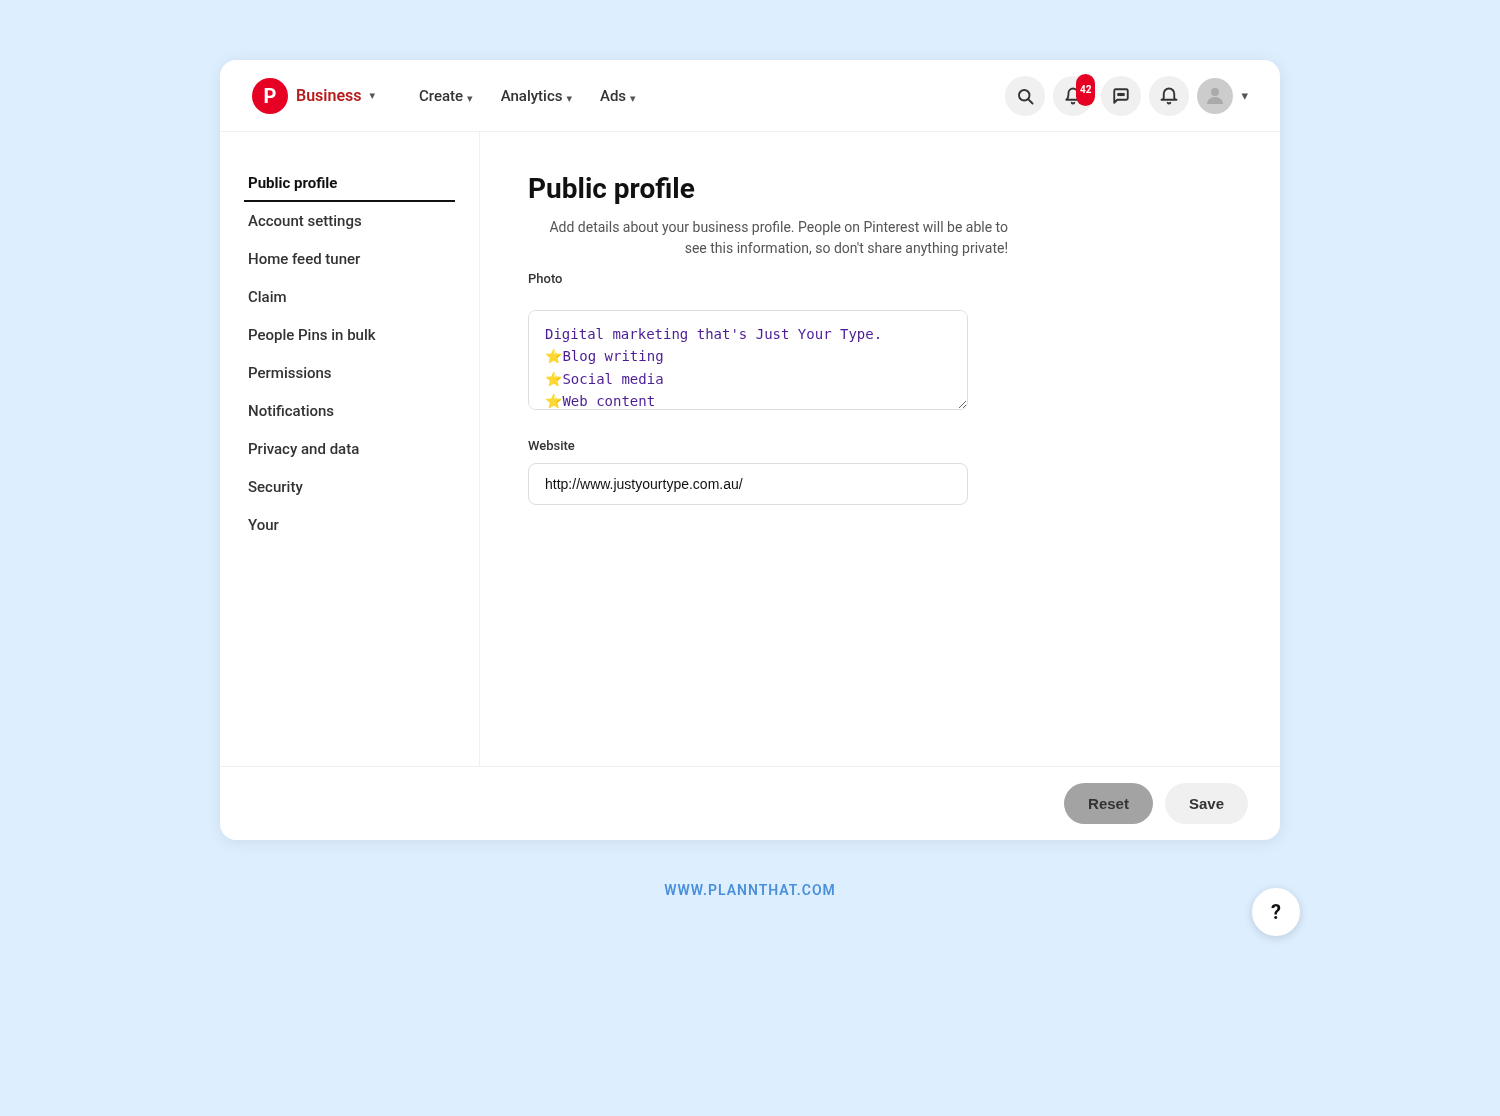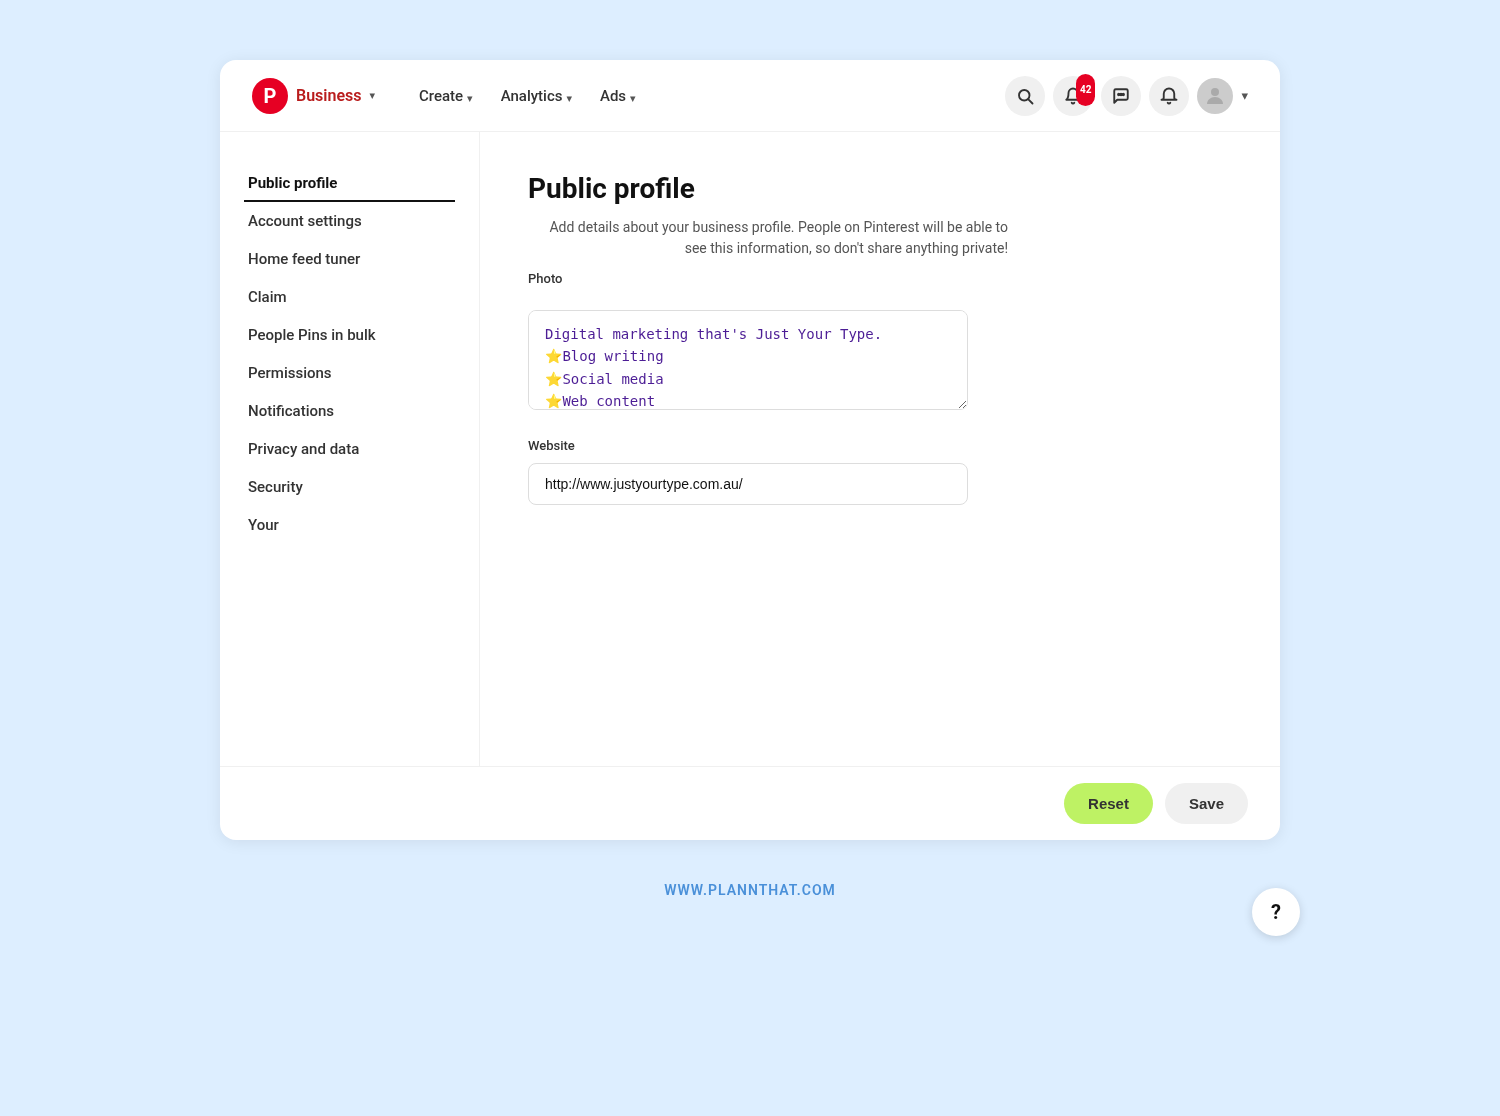--- a/index.html
+++ b/index.html
@@ -286,21 +286,21 @@
       display: flex;
       justify-content: flex-end;
       align-items: center;
       padding: 16px 32px;
       border-top: 1px solid #f0f0f0;
       gap: 12px;
       flex-shrink: 0;
     }
 
     .btn-reset {
-      background: #bef264;
+      background: #a3a3a3;
       border: none;
       border-radius: 24px;
       padding: 12px 24px;
       font-size: 15px;
       font-weight: 600;
       color: #333;
       cursor: pointer;
     }
 
     .btn-save {

